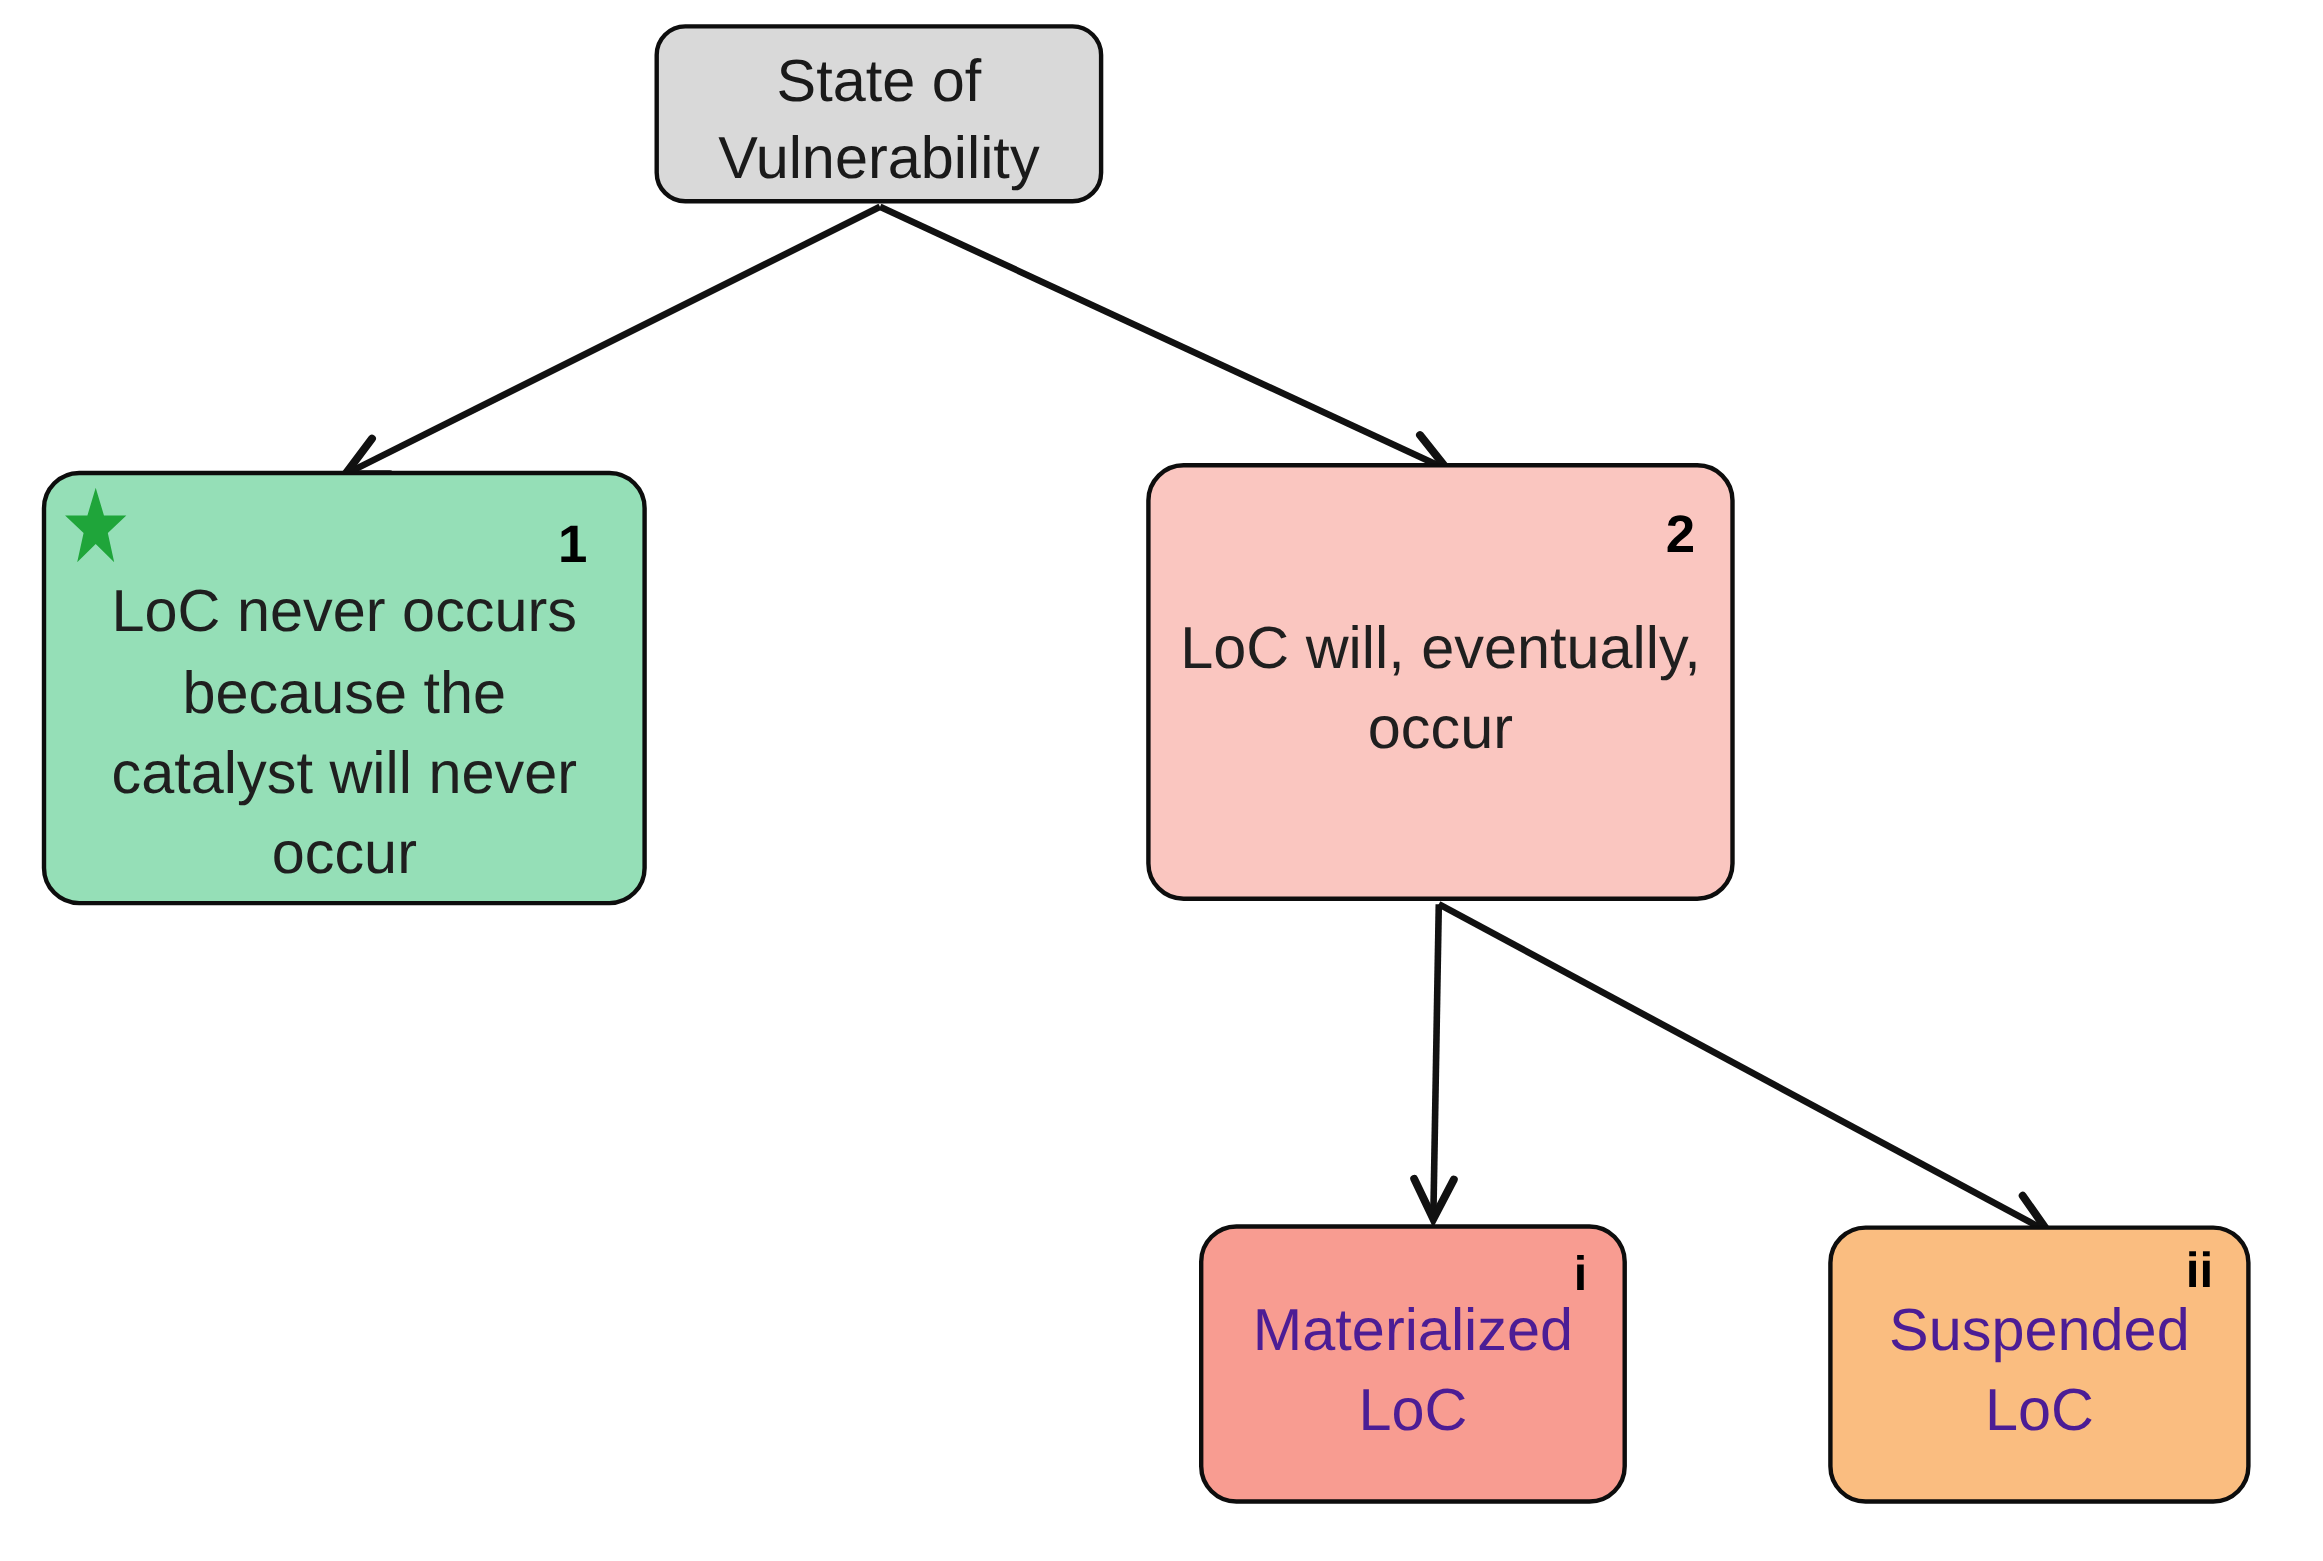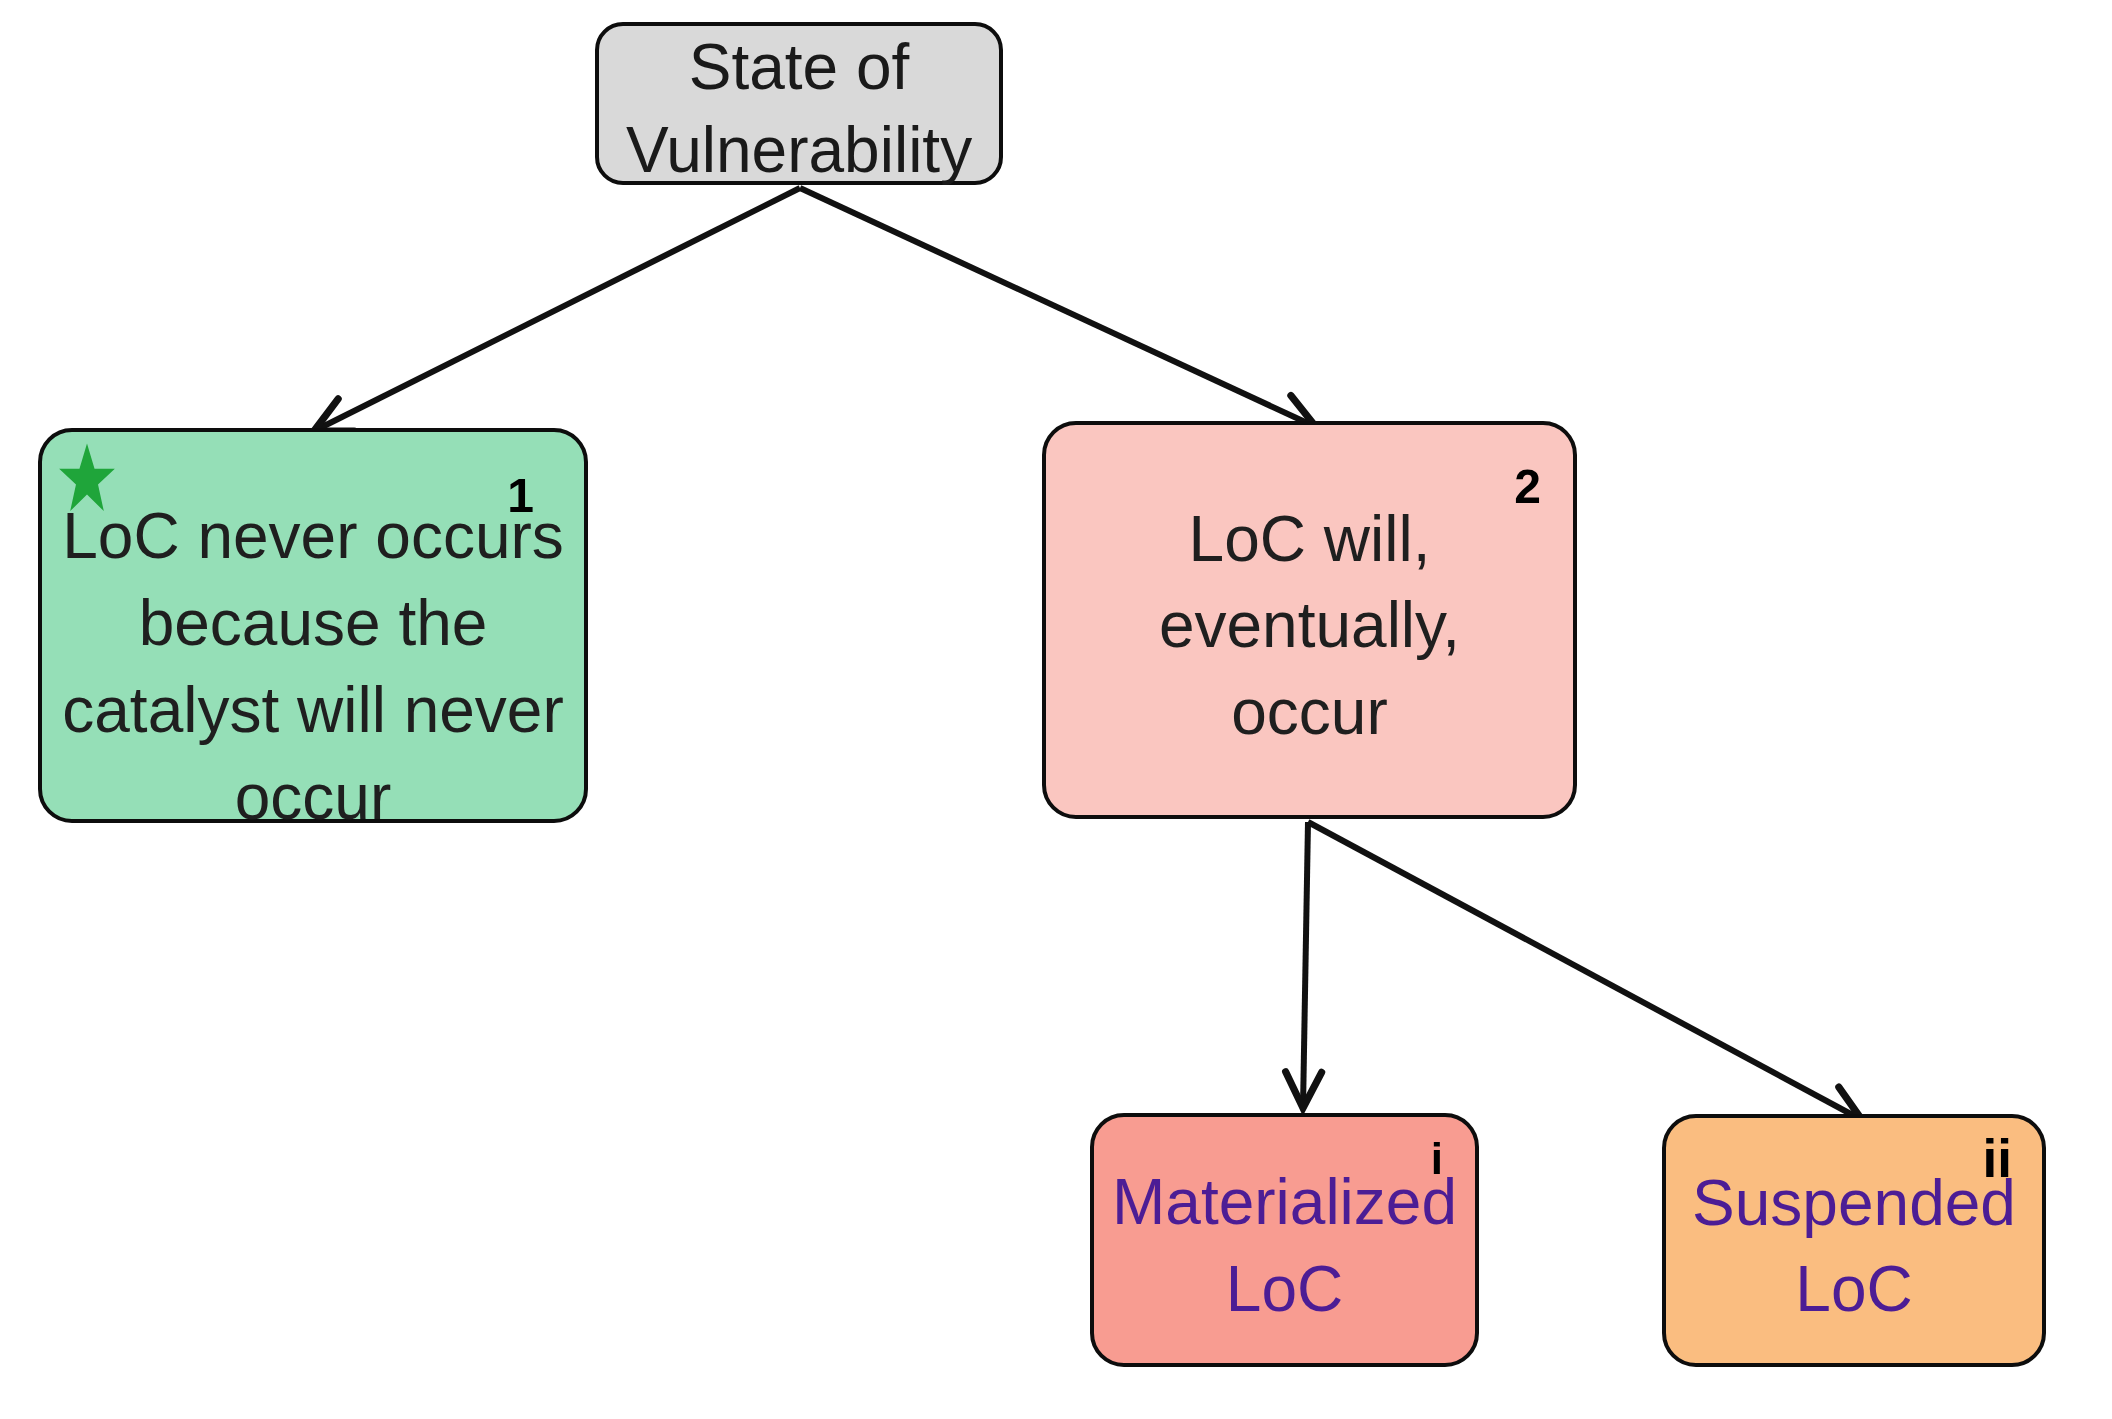--- a/index.html
+++ b/index.html
@@ -27,21 +27,21 @@
     box-sizing: border-box;
     border: 4px solid #0d0d0d;
     border-radius: 34px;
     display: flex;
     align-items: center;
     justify-content: center;
     text-align: center;
   }
   .node-label {
     white-space: pre-line;
-    font-size: 64px;
+    font-size: 54px;
     line-height: 1.35;
     color: #1f1f1f;
     margin-top: 11px;
   }
   .node-number {
     position: absolute;
     font-weight: 700;
     font-size: 48px;
     line-height: 1;
     color: #000000;
@@ -72,21 +72,21 @@
     left: 1090px; top: 1113px;
     width: 389px; height: 254px;
   }
   #node-i .node-label, #node-ii .node-label { color: #4c1d95; }
   #node-i .node-number { top: 20px; right: 32px; font-size: 44px; }
   
   #node-ii {
     left: 1662px; top: 1114px;
     width: 384px; height: 253px;
   }
-  #node-ii .node-number { top: 14px; right: 30px; font-size: 53px; }
+  #node-ii .node-number { top: 14px; right: 30px; font-size: 45px; }
   .star-icon {
     position: absolute;
     left: 16px; top: 10px;
     width: 58px; height: 72px;
   }
 </style>
 </head>
 <body>
 
 <div id="stage">

